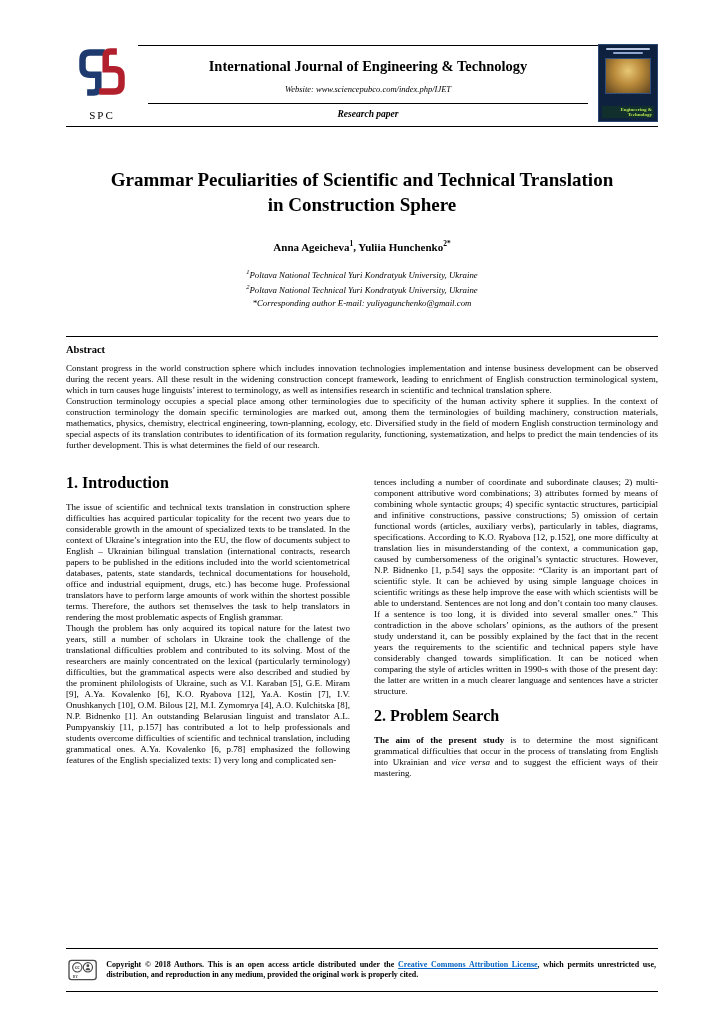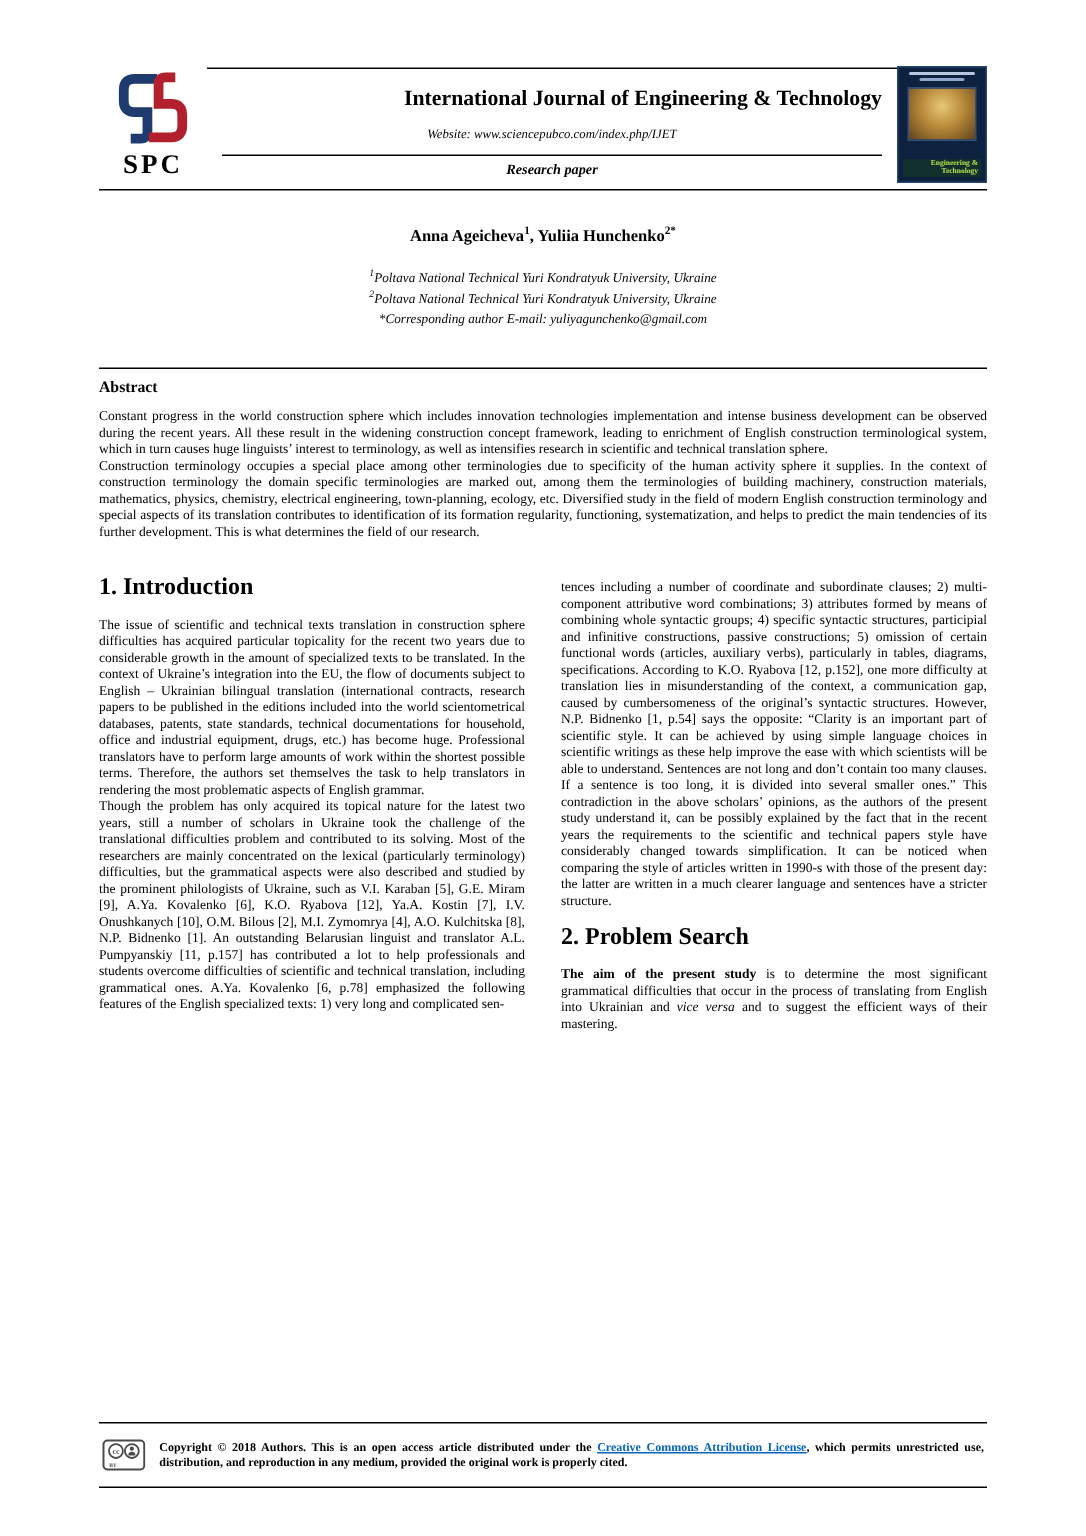--- a/index.html
+++ b/index.html
@@ -16,26 +16,26 @@
   .citation {
     text-align: center; font-size: 8.5px; font-weight: bold; font-style: italic;
     margin-bottom: 4px;
   }
   .header-main {
     display: flex; align-items: stretch;
     border-bottom: 1px solid #000; padding-bottom: 4px;
   }
   .logo-block { width: 72px; text-align: center; padding-top: 2px; }
   .logo-emblem { display: block; margin: 0 auto; }
-  .logo-text { font-weight: bold; font-size: 18px; letter-spacing: 2px; margin-top: 1px; }
+  .logo-text { font-weight: normal; font-size: 11px; letter-spacing: 2px; margin-top: 11px; }
   .header-middle {
     flex: 1; border-top: 1px solid #000; margin-top: 1px; padding: 0 10px;
     display: flex; flex-direction: column;
   }
-  .journal-title { text-align: right; font-size: 14.5px; font-weight: bold; margin-top: 12px; }
+  .journal-title { text-align: center; font-size: 14.5px; font-weight: bold; margin-top: 12px; }
   .website { text-align: center; font-style: italic; font-size: 8.5px; margin-top: 9px; color: #000; }
   .research-paper {
     border-top: 1px solid #000; margin-top: 9px; padding-top: 5px;
     text-align: center; font-weight: bold; font-style: italic; font-size: 9.5px;
   }
   .cover-block { width: 60px; height: 78px; position: relative; }
   .cover {
     width: 60px; height: 78px; background: #0e2240; border: 1px solid #2a4673;
     position: relative; overflow: hidden;
   }
@@ -111,20 +111,24 @@
     <div class="cover-block">
       <div class="cover">
         <div class="cover-bar"></div>
         <div class="cover-bar short"></div>
         <div class="cover-img"></div>
         <div class="cover-caption">Engineering &amp; Technology</div>
       </div>
     </div>
   </div>
 
+  <div class="paper-title">
+    <div>Grammar Peculiarities of Scientific and Technical Translation</div>
+    <div>in Construction Sphere</div>
+  </div>
 
   <div class="authors">
     <span>Anna Ageicheva</span><sup>1</sup><span>, Yuliia Hunchenko</span><sup>2*</sup>
   </div>
 
   <div class="affiliations">
     <div><sup>1</sup><span>Poltava National Technical Yuri Kondratyuk University, Ukraine</span></div>
     <div><sup>2</sup><span>Poltava National Technical Yuri Kondratyuk University, Ukraine</span></div>
     <div>*Corresponding author E-mail: yuliyagunchenko@gmail.com</div>
   </div>

